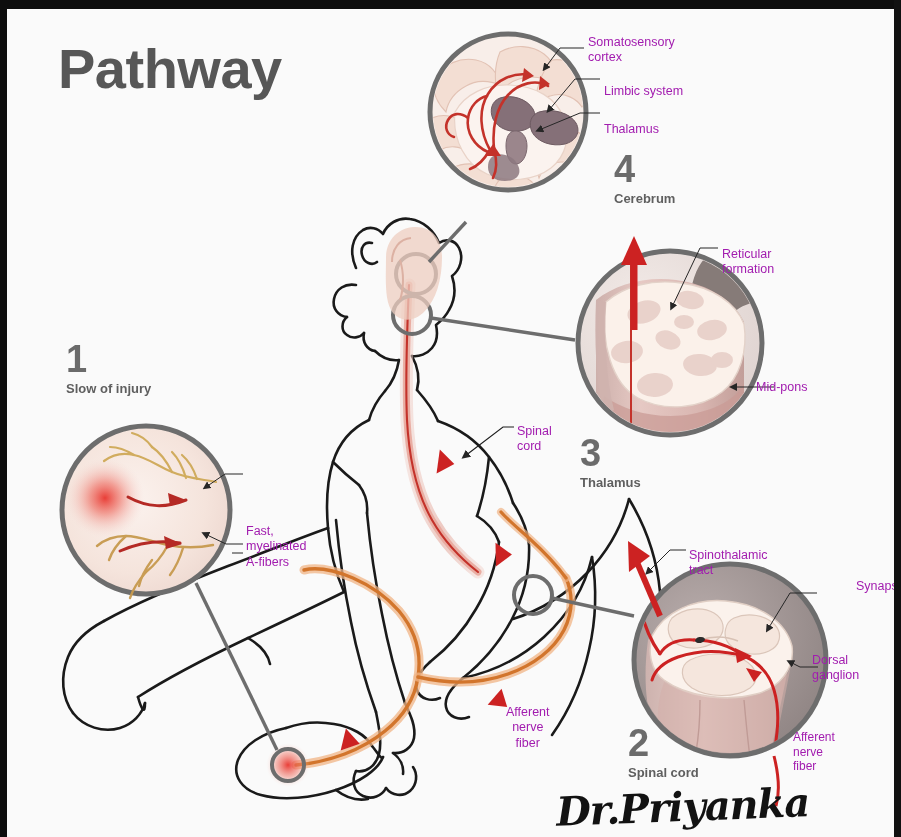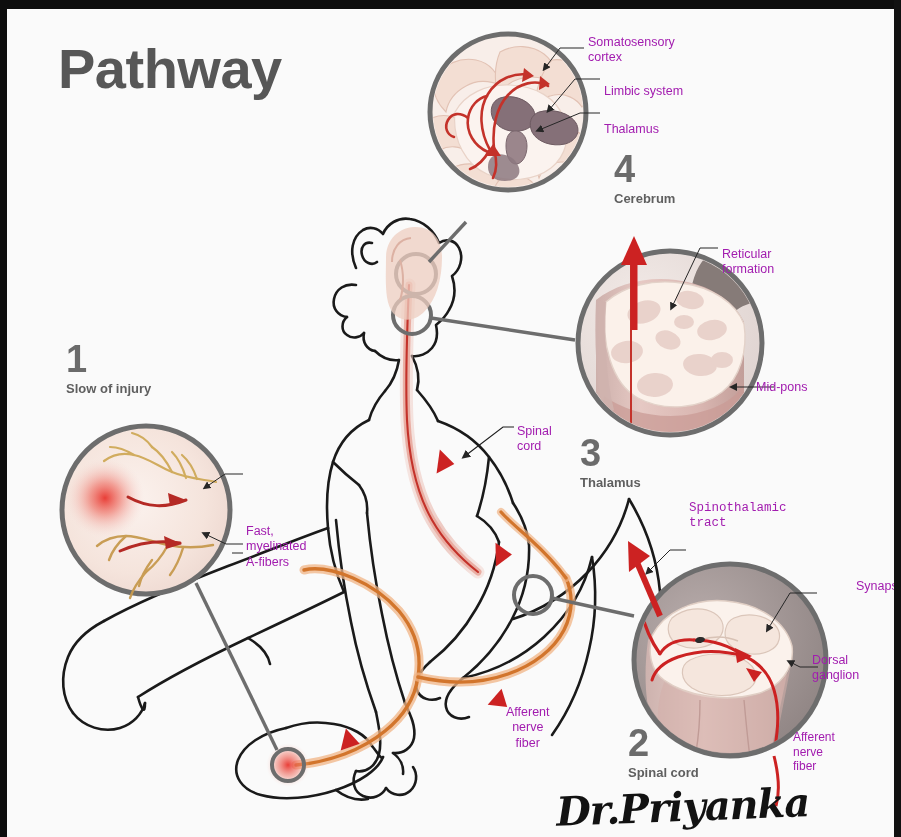--- a/index.html
+++ b/index.html
@@ -463,21 +463,21 @@
 
   <div class="lbl" style="left:588px;top:35px;">Somatosensory
 cortex</div>
   <div class="lbl" style="left:604px;top:84px;">Limbic system</div>
   <div class="lbl" style="left:604px;top:114px;margin-top:8px;">Thalamus</div>
 
   <div class="lbl" style="left:722px;top:247px;">Reticular
 formation</div>
   <div class="lbl" style="left:756px;top:380px;">Mid-pons</div>
 
-  <div class="lbl" style="left:689px;top:501px;font-family:Liberation Mono, monospace;">Spinothalamic
+  <div class="lbl" style="left:689px;top:548px;">Spinothalamic
 tract</div>
   <div class="lbl" style="left:820px;top:579px;margin-left:36px;">Synapse</div>
   <div class="lbl" style="left:812px;top:653px;">Dorsal
 ganglion</div>
   <div class="lbl sm" style="left:793px;top:730px;">Afferent
 nerve
 fiber</div>
 
   <div class="lbl" style="left:246px;top:524px;">Fast,
 myelinated

